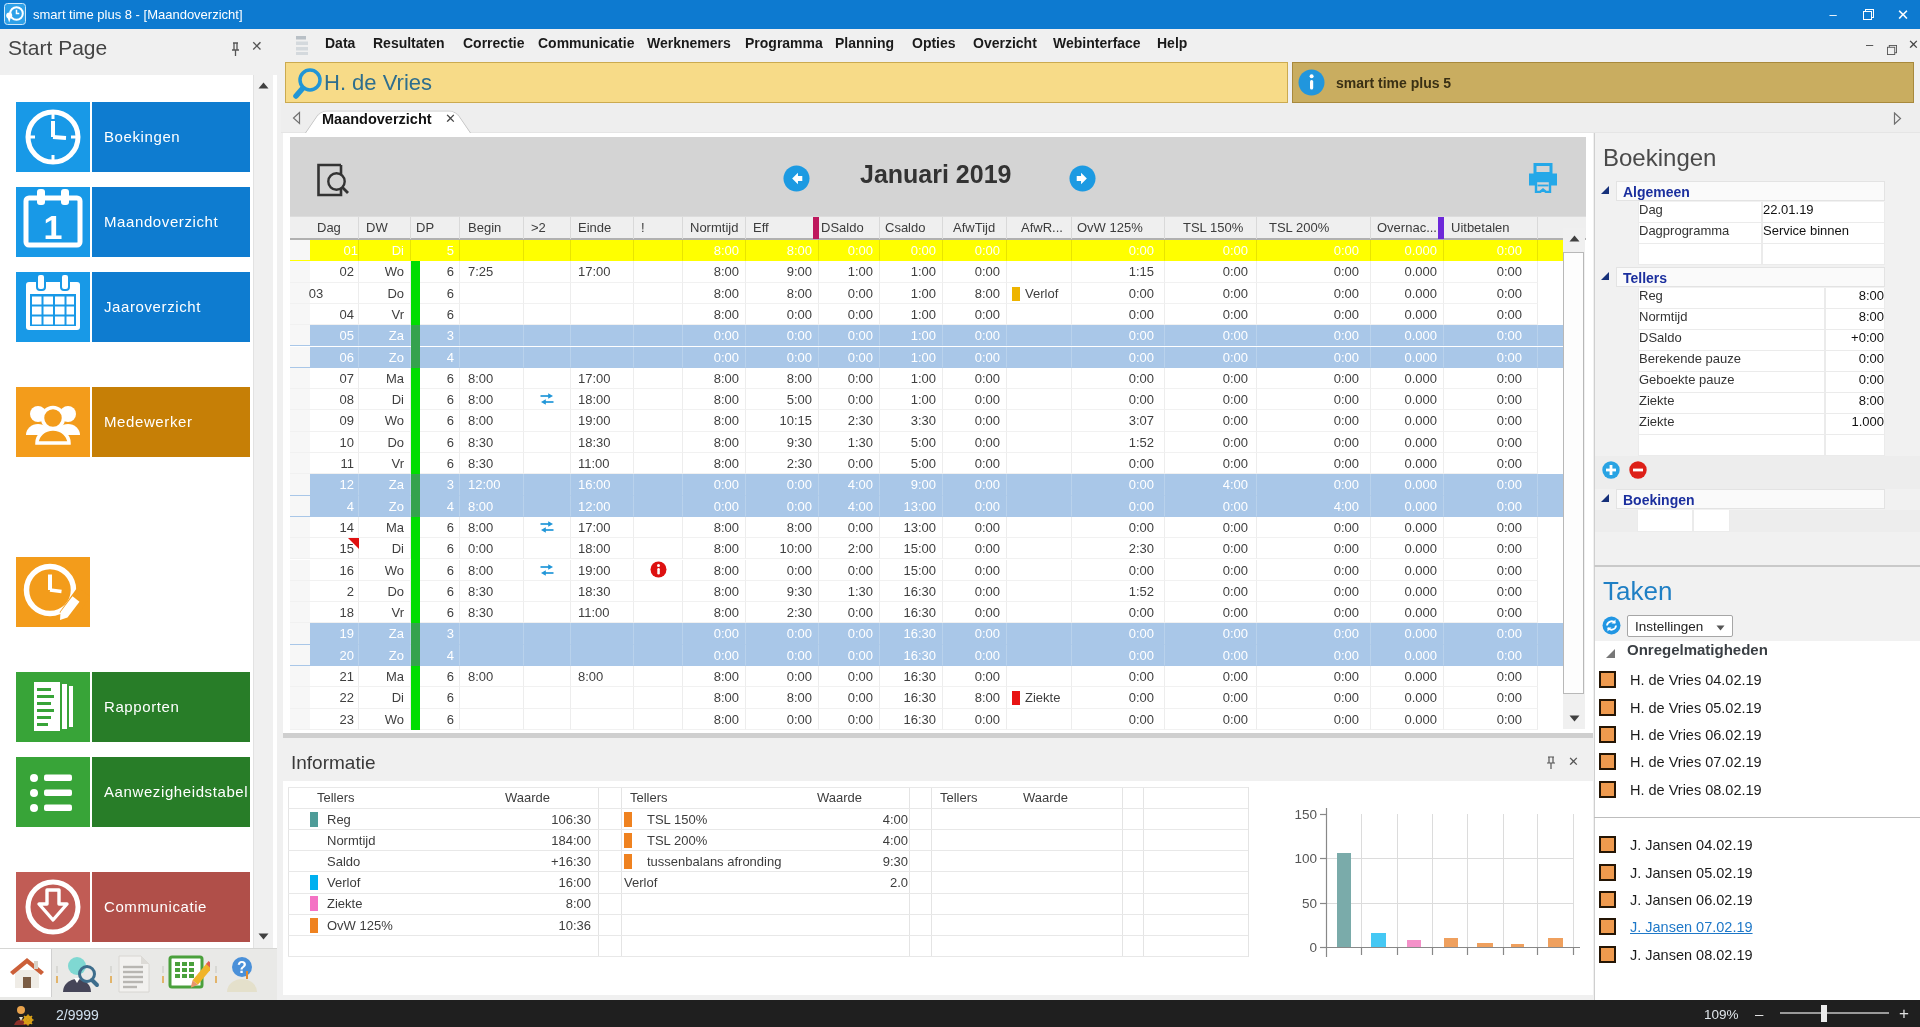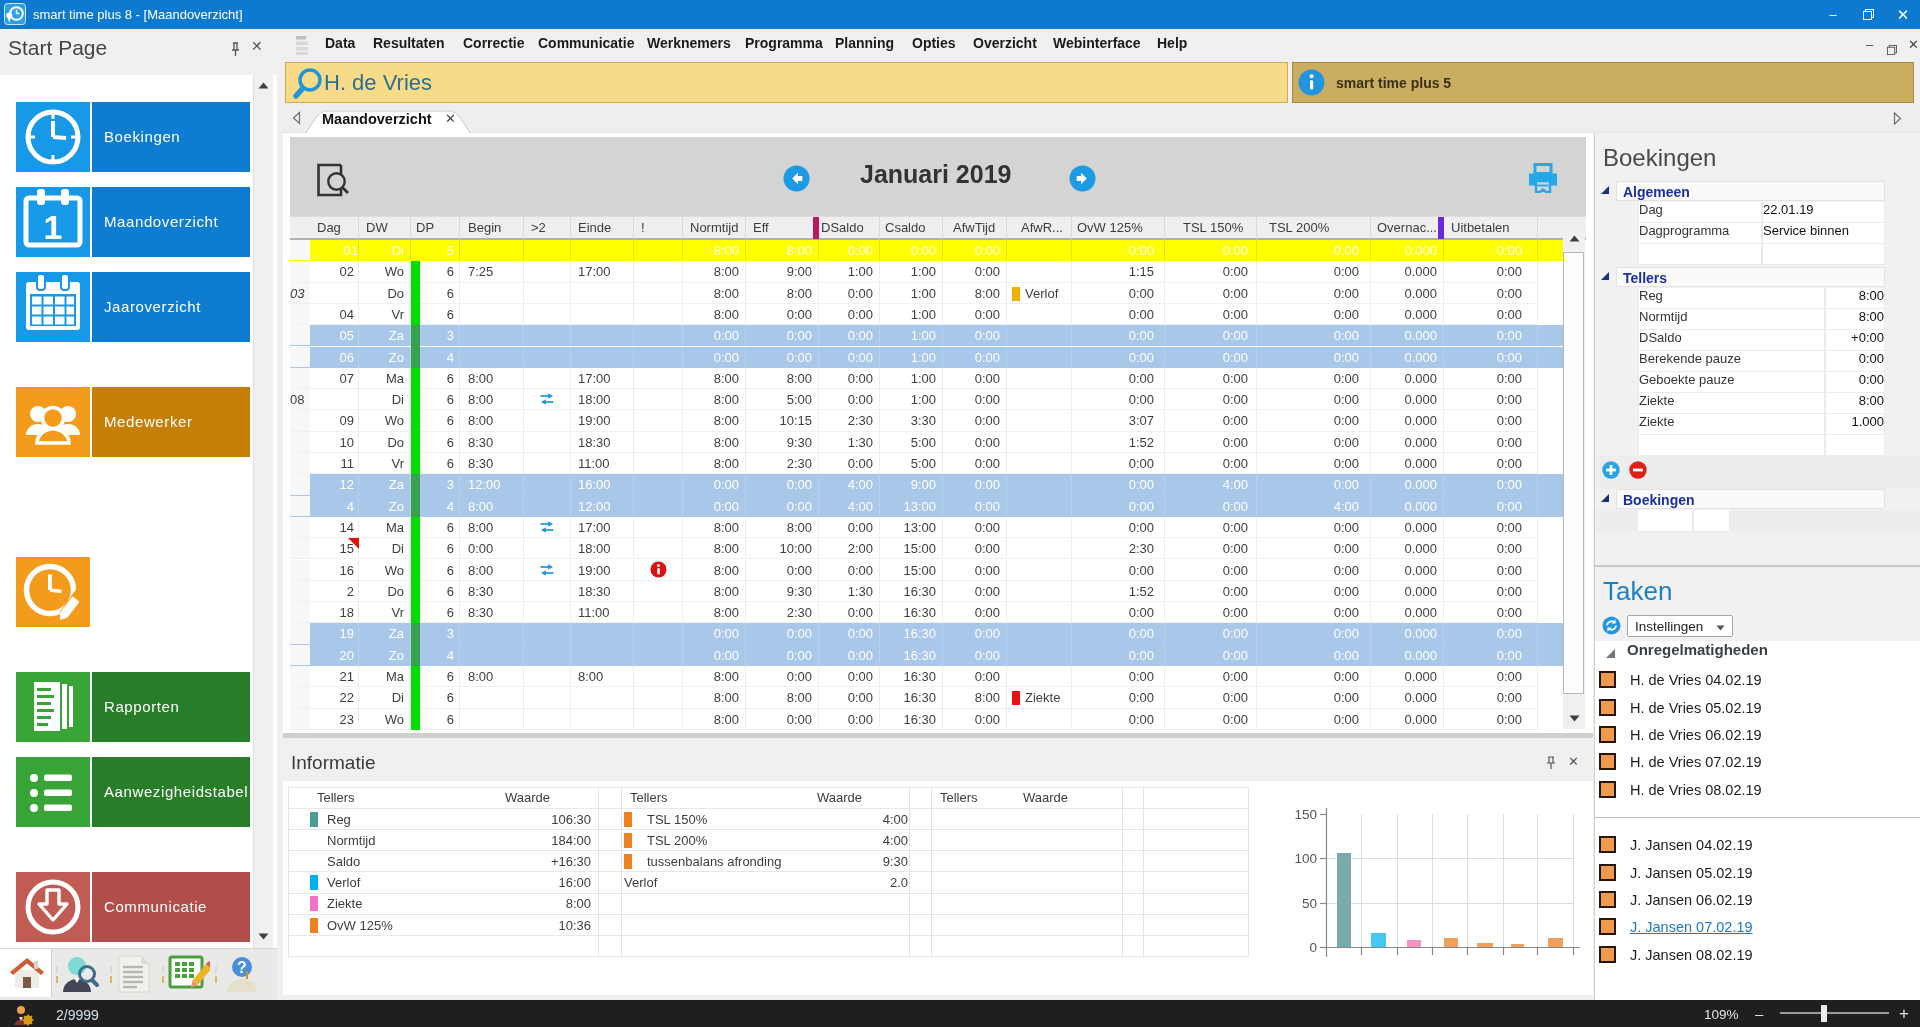--- a/index.html
+++ b/index.html
@@ -204,21 +204,21 @@
 <div class="c" style="left:697px;width:65px;padding-left:5px;"></div>
 <div class="c" style="left:762px;width:93px;text-align:right;padding-right:10px;">1:15</div>
 <div class="c" style="left:855px;width:92px;text-align:right;padding-right:8px;">0:00</div>
 <div class="c" style="left:947px;width:114px;text-align:right;padding-right:11px;">0:00</div>
 <div class="c" style="left:1061px;width:73px;text-align:right;padding-right:6px;">0.000</div>
 <div class="c" style="left:1134px;width:94px;text-align:right;padding-right:15px;">0:00</div>
 <div class="gbar"></div>
 </div>
 <div class="row" style="top:149.60px">
 <div style="position:absolute;left:-20px;top:0;width:20px;height:21.3px;background:#f7f7f7;border-bottom:1px solid #ededed"></div>
-<div class="c" style="left:-20px;width:69px;text-align:left;padding-right:16px;font-style:italic;">03</div>
+<div class="c" style="left:-20px;width:69px;text-align:center;padding-right:16px;">03</div>
 <div class="c" style="left:49px;width:52px;text-align:right;padding-right:6px;">Do</div>
 <div class="c" style="left:101px;width:49px;text-align:right;padding-right:5px;">6</div>
 <div class="c" style="left:150px;width:64px;padding-left:8px;"></div>
 <div class="c" style="left:214px;width:47px;text-align:center;"></div>
 <div class="c" style="left:261px;width:63px;padding-left:7px;"></div>
 <div class="c" style="left:324px;width:49px;text-align:center;"></div>
 <div class="c" style="left:373px;width:63px;text-align:right;padding-right:6px;">8:00</div>
 <div class="c" style="left:436px;width:73px;text-align:right;padding-right:6px;">8:00</div>
 <div class="c" style="left:509px;width:61px;text-align:right;padding-right:6px;">0:00</div>
 <div class="c" style="left:570px;width:63px;text-align:right;padding-right:6px;">1:00</div>
@@ -314,21 +314,21 @@
 <div class="c" style="left:697px;width:65px;padding-left:5px;"></div>
 <div class="c" style="left:762px;width:93px;text-align:right;padding-right:10px;">0:00</div>
 <div class="c" style="left:855px;width:92px;text-align:right;padding-right:8px;">0:00</div>
 <div class="c" style="left:947px;width:114px;text-align:right;padding-right:11px;">0:00</div>
 <div class="c" style="left:1061px;width:73px;text-align:right;padding-right:6px;">0.000</div>
 <div class="c" style="left:1134px;width:94px;text-align:right;padding-right:15px;">0:00</div>
 <div class="gbar"></div>
 </div>
 <div class="row" style="top:256.10px">
 <div style="position:absolute;left:-20px;top:0;width:20px;height:21.3px;background:#f7f7f7;border-bottom:1px solid #ededed"></div>
-<div class="c" style="left:-20px;width:69px;text-align:left;padding-right:4px;">08</div>
+<div class="c" style="left:-20px;width:69px;text-align:right;padding-right:4px;">08</div>
 <div class="c" style="left:49px;width:52px;text-align:right;padding-right:6px;">Di</div>
 <div class="c" style="left:101px;width:49px;text-align:right;padding-right:5px;">6</div>
 <div class="c" style="left:150px;width:64px;padding-left:8px;">8:00</div>
 <div class="c" style="left:214px;width:47px;text-align:center;"><svg width="14" height="12" viewBox="0 0 14 12" style="vertical-align:-1px">
           <line x1="0.5" y1="3" x2="9" y2="3" stroke="#2196d8" stroke-width="1.7"></line>
           <path d="M8.2 0.2 L13 3 L8.2 5.8 Z" fill="#2196d8"></path>
           <line x1="13.5" y1="9" x2="5" y2="9" stroke="#2196d8" stroke-width="1.7"></line>
           <path d="M5.8 6.2 L1 9 L5.8 11.8 Z" fill="#2196d8"></path>
         </svg></div>
 <div class="c" style="left:261px;width:63px;padding-left:7px;">18:00</div>

